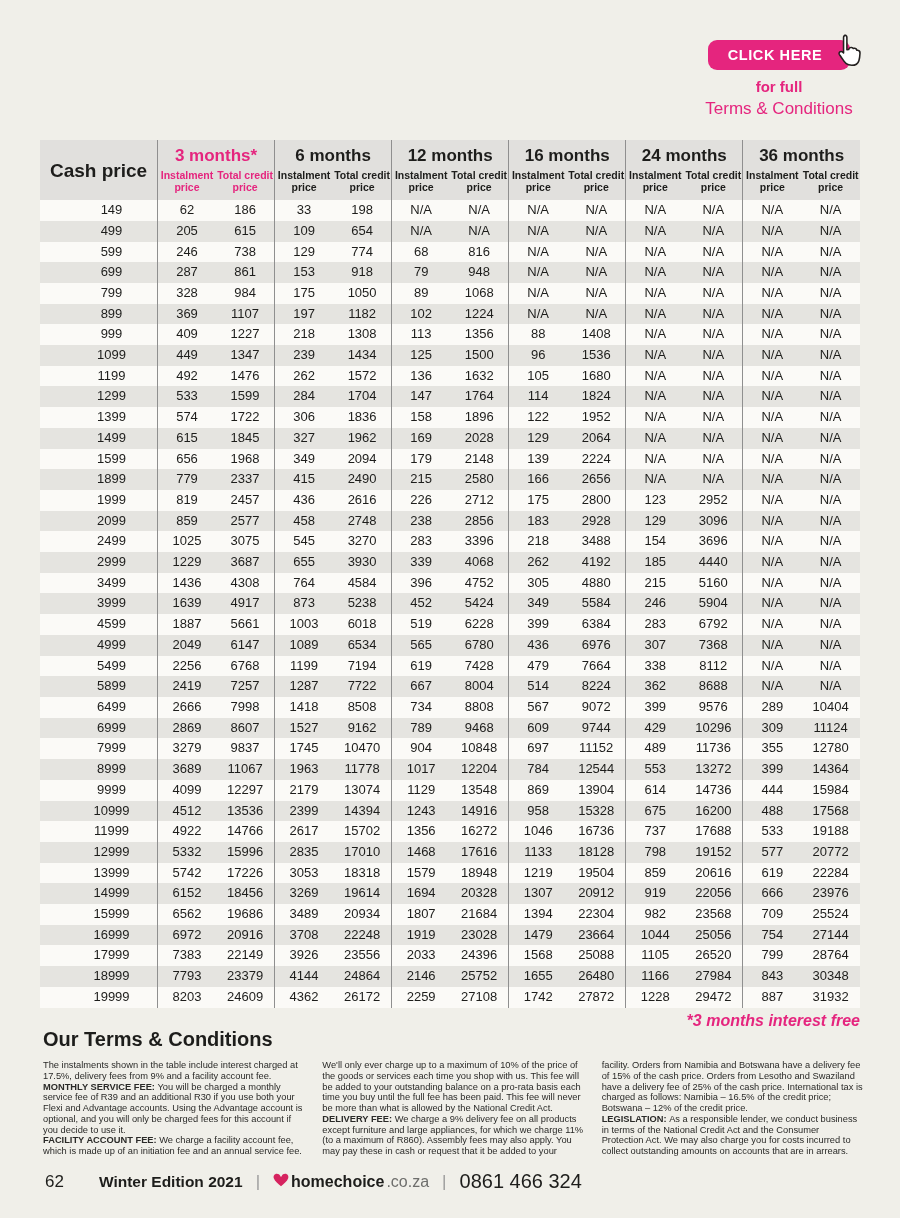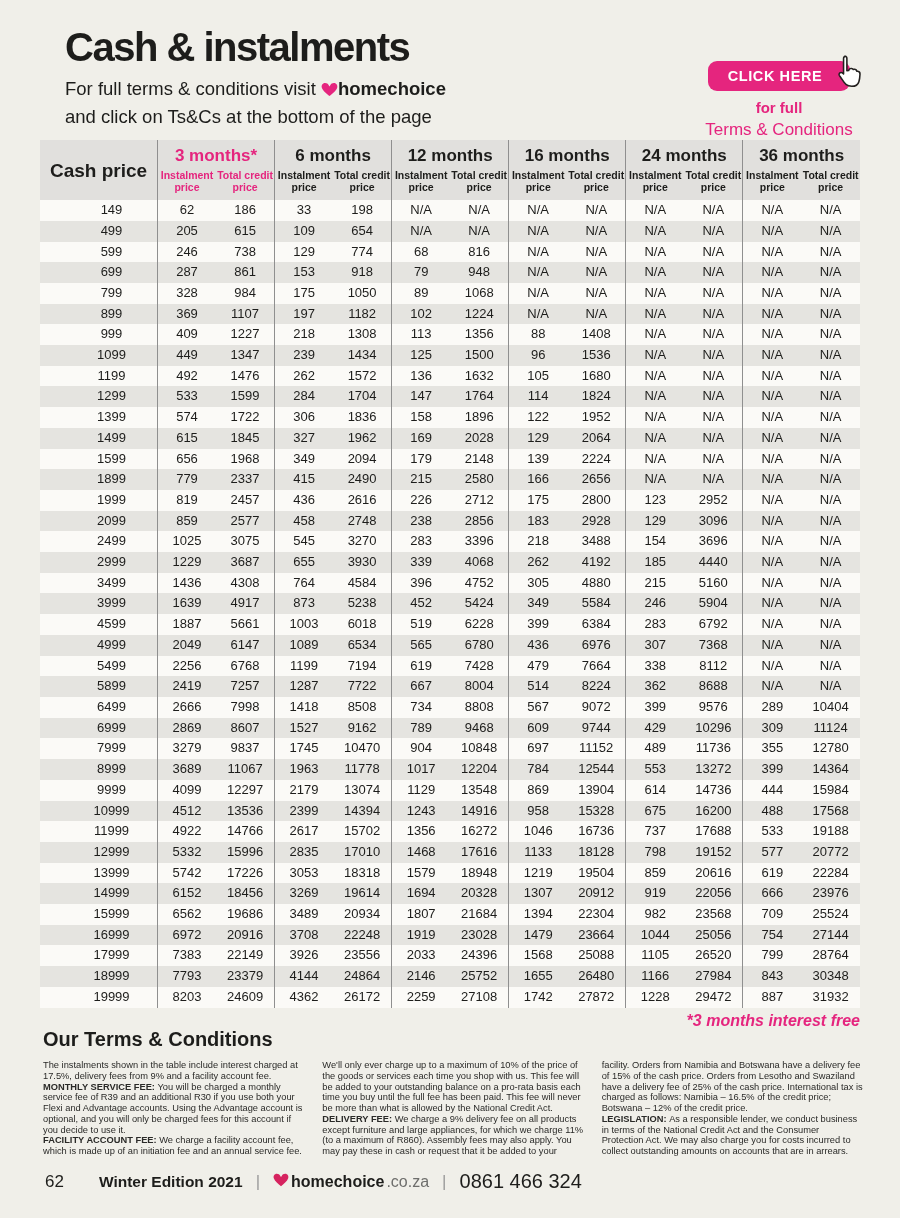--- a/index.html
+++ b/index.html
@@ -6,21 +6,21 @@
   .page{position:relative;width:900px;height:1218px;background:#f0efe9;color:#1d1d1b;
         font-family:"Liberation Sans",sans-serif;overflow:hidden;}
 
   
   .header{position:absolute;top:26px;left:65px;}
   .title{font-size:40px;font-weight:bold;letter-spacing:-1.5px;margin:0;line-height:1.05;}
   .subtitle{font-size:18.5px;margin-top:8px;line-height:1.42;}
   .brand-inline{font-weight:bold;}
   .heart{display:inline-block;vertical-align:-2px;}
 
-  .cta{position:absolute;top:40px;left:688px;width:182px;text-align:center;margin-top:21px;}
+  .cta{position:absolute;top:40px;left:688px;width:182px;text-align:center;}
   .cta-btn{position:relative;display:inline-block;background:var(--pink);color:#fff;font-weight:bold;
            font-size:14.5px;letter-spacing:.6px;padding:7px 28px 7px 20px;border-radius:9px;cursor:pointer;}
   .hand{position:absolute;right:-16px;top:-8px;width:36px;height:40px;}
   .cta-line1{font-size:15px;font-weight:bold;color:var(--pink);margin-top:8px;}
   .cta-line2{font-size:17px;font-weight:normal;color:var(--pink);margin-top:4px;}
 
   
   table{position:absolute;top:140px;left:40px;width:820px;border-collapse:collapse;table-layout:fixed;}
   thead th{background:#e1e0dd;font-weight:bold;}
   th.cashh{width:115px;font-size:19px;vertical-align:middle;padding-bottom:0;}
@@ -49,33 +49,20 @@
   .sep{color:#9a9a9a;font-size:17px;}
   .brandline{font-weight:bold;font-size:16px;display:flex;align-items:center;gap:2px;}
   .domain{color:#6e6e6c;font-weight:normal;}
   .phone{font-size:20px;}
 </style>
 </head>
 <body>
 
 <div class="page">
 
-  <div class="header">
-    <h1 class="title">Cash &amp; instalments</h1>
-    <div class="subtitle">
-      <span>For full terms &amp; conditions visit</span>
-      <span class="heart">
-        <svg width="17" height="16" viewBox="0 0 24 22">
-            <path d="M12 21C8.2 18 2.6 13.6 1.2 9.3.1 5.9 2.2 2.5 5.7 2.5c2.4 0 4.3 1.3 5.2 3.1L12 7.4l1.1-1.8c.9-1.8 2.8-3.1 5.2-3.1 3.5 0 5.6 3.4 4.5 6.8C21.4 13.6 15.8 18 12 21z" fill="#e5257e"></path>
-          </svg>
-      </span><span class="brand-inline">homechoice</span>
-      <br>
-      <span>and click on Ts&amp;Cs at the bottom of the page</span>
-    </div>
-  </div>
 
   <div class="cta">
     <span class="cta-btn">
       <span>CLICK HERE</span>
       <span class="hand">
         <svg viewBox="0 0 32 36" width="36" height="40">
           <path d="M13 3c1.1 0 2 .9 2 2v11l1.6-.3c.3-1.2 1.5-2 2.8-1.7.5.1 1 .4 1.3.8.4-.2.9-.3 1.4-.2 1 .2 1.7.9 1.9 1.8.3 0 .6 0 .9.1 1.2.3 2 1.4 1.9 2.6-.1 2.1-.4 4.9-1 6.7-.8 2.6-2.6 4.2-6.4 4.2-4.4 0-6-1.9-8.6-6-.7-1.1-2-3-2.6-3.9-.5-.8-.2-1.9.7-2.3.9-.4 1.9-.2 2.6.5l.5.6V5c0-1.1.9-2 2-2z" fill="#ffffff" stroke="#23201f" stroke-width="1.4" stroke-linejoin="round"></path>
         </svg>
       </span>
     </span>

